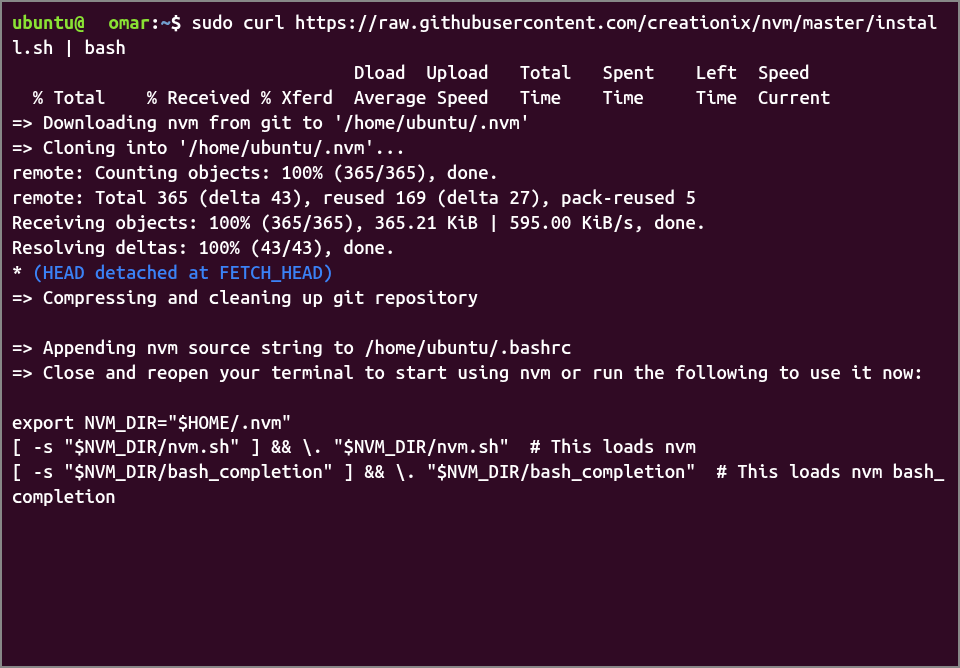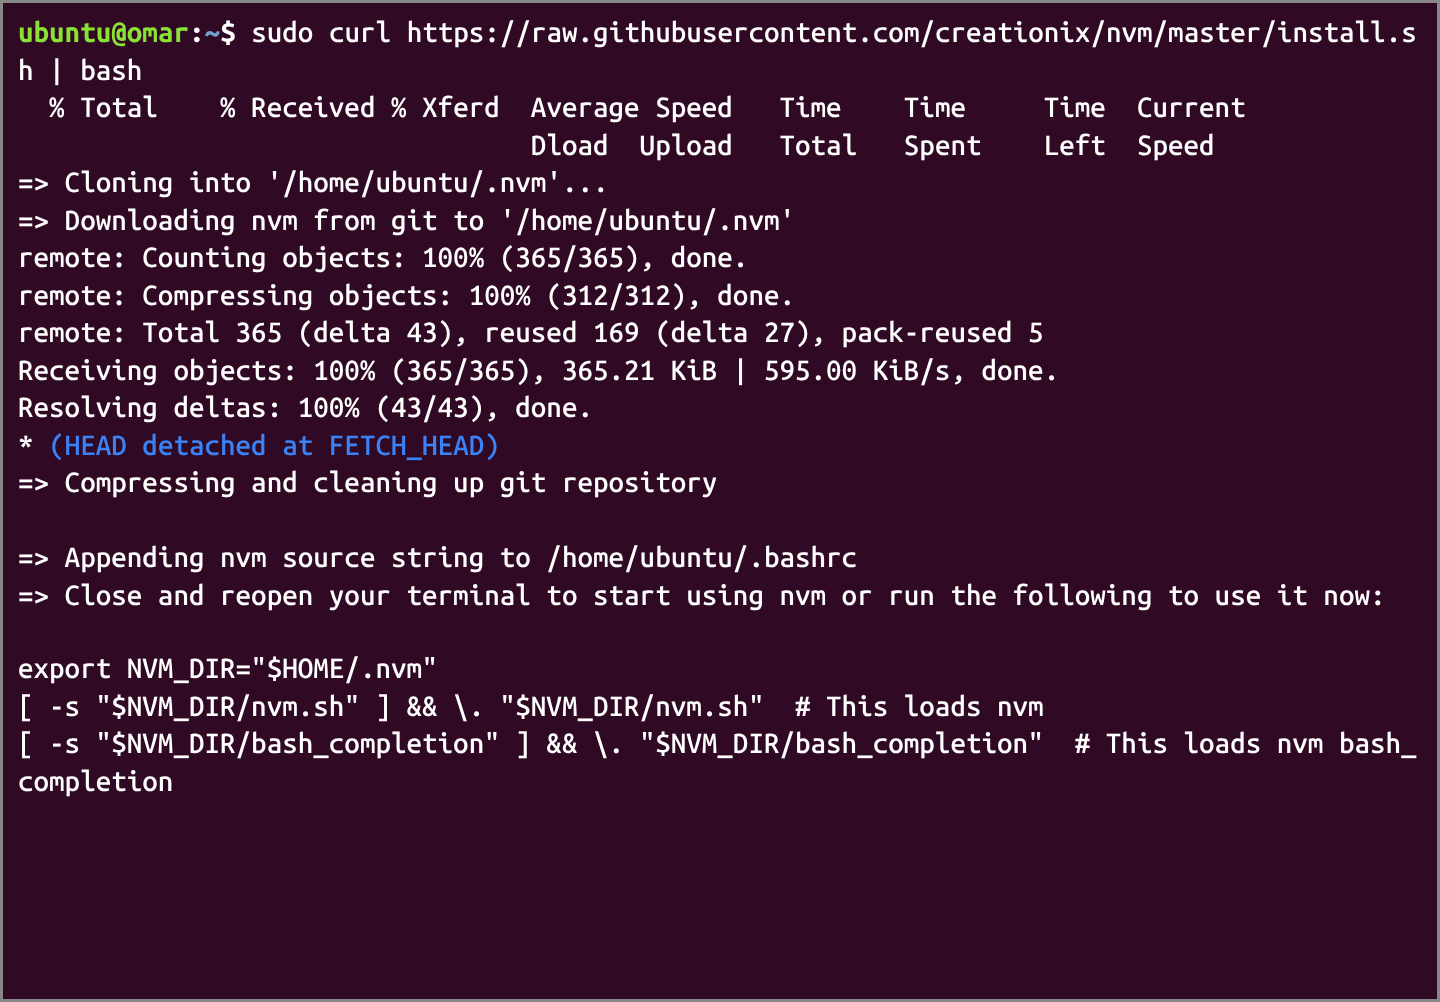--- a/index.html
+++ b/index.html
@@ -11,39 +11,38 @@
       font-family: 'Ubuntu Mono', 'DejaVu Sans Mono', 'Liberation Mono', monospace;
       font-size: 18.5px;
       line-height: 1.35;
       color: #ffffff;
       overflow: hidden;
       border: 2px solid #888;
       font-weight: 500;
     }
     .line { white-space: pre-wrap; word-break: break-all; }
     .user { color: #8ae234; font-weight: bold; }
-    .host { color: #8ae234; font-weight: bold; }
+    .host { color: #8ae234; font-weight: bold; padding-left: 24px; }
     .colon { color: #ffffff; font-weight: bold; }
     .path { color: #729fcf; font-weight: bold; }
     .dollar { color: #ffffff; font-weight: bold; }
     .cmd { color: #ffffff; }
     .cyan { color: #3b82f6; }
     .terminal { width: 100%; height: 100%; }
   </style>
 </head>
 <body>
 
 <div class="terminal">
   <div class="line"><span class="user">ubuntu</span><span class="user">@</span><span class="host">omar</span><span class="colon">:</span><span class="path">~</span><span class="dollar">$</span><span class="cmd"> sudo curl https://raw.githubusercontent.com/creationix/nvm/master/install.sh | bash</span></div>
+  <div class="line">                                 Dload  Upload   Total   Spent    Left  Speed</div>
   <div class="line">  % Total    % Received % Xferd  Average Speed   Time    Time     Time  Current</div>
-  <div class="line">                                 Dload  Upload   Total   Spent    Left  Speed</div>
+  <div class="line">=&gt; Downloading nvm from git to '/home/ubuntu/.nvm'</div>
   <div class="line">=&gt; Cloning into '/home/ubuntu/.nvm'...</div>
-  <div class="line">=&gt; Downloading nvm from git to '/home/ubuntu/.nvm'</div>
   <div class="line">remote: Counting objects: 100% (365/365), done.</div>
-  <div class="line">remote: Compressing objects: 100% (312/312), done.</div>
   <div class="line">remote: Total 365 (delta 43), reused 169 (delta 27), pack-reused 5</div>
   <div class="line">Receiving objects: 100% (365/365), 365.21 KiB | 595.00 KiB/s, done.</div>
   <div class="line">Resolving deltas: 100% (43/43), done.</div>
   <div class="line"><span>* </span><span class="cyan">(HEAD detached at FETCH_HEAD)</span></div>
   <div class="line">=&gt; Compressing and cleaning up git repository</div>
   <div class="line">&nbsp;</div>
   <div class="line">=&gt; Appending nvm source string to /home/ubuntu/.bashrc</div>
   <div class="line">=&gt; Close and reopen your terminal to start using nvm or run the following to use it now:</div>
   <div class="line">&nbsp;</div>
   <div class="line">export NVM_DIR="$HOME/.nvm"</div>

